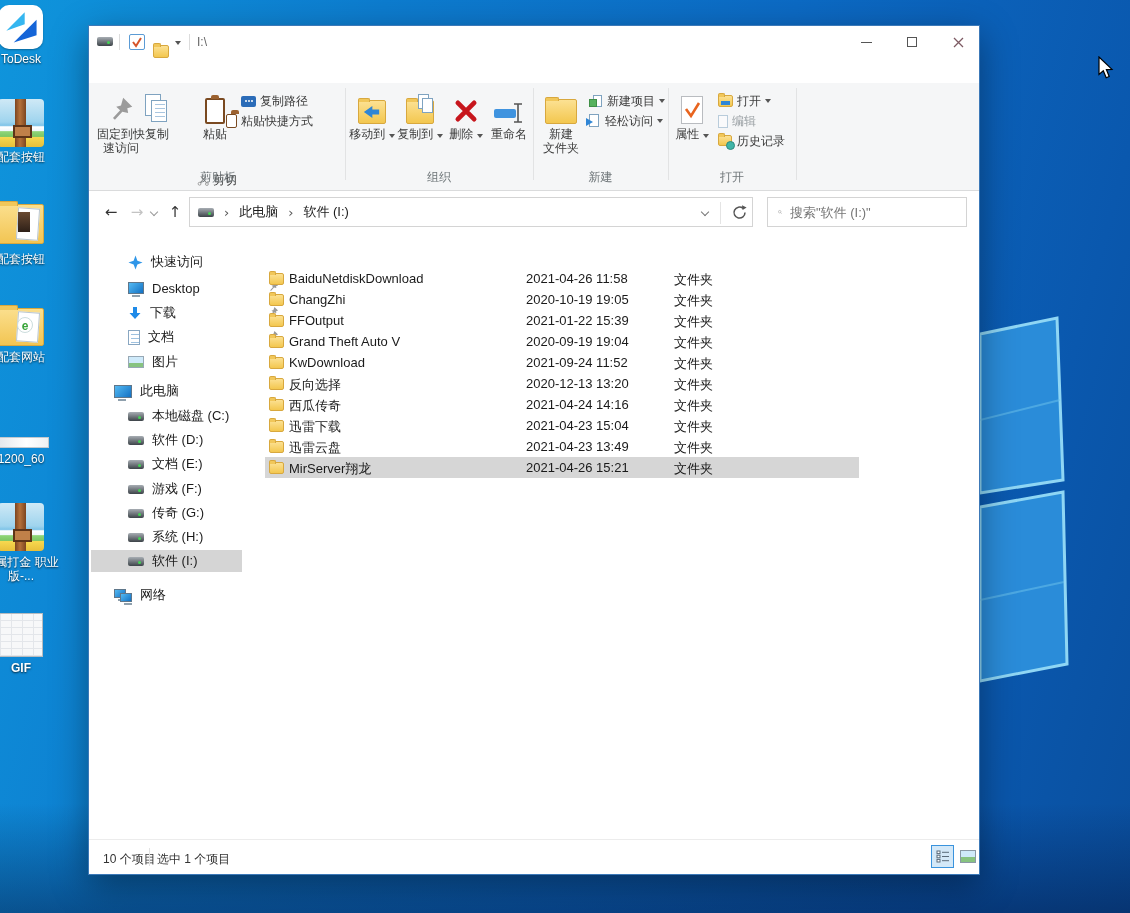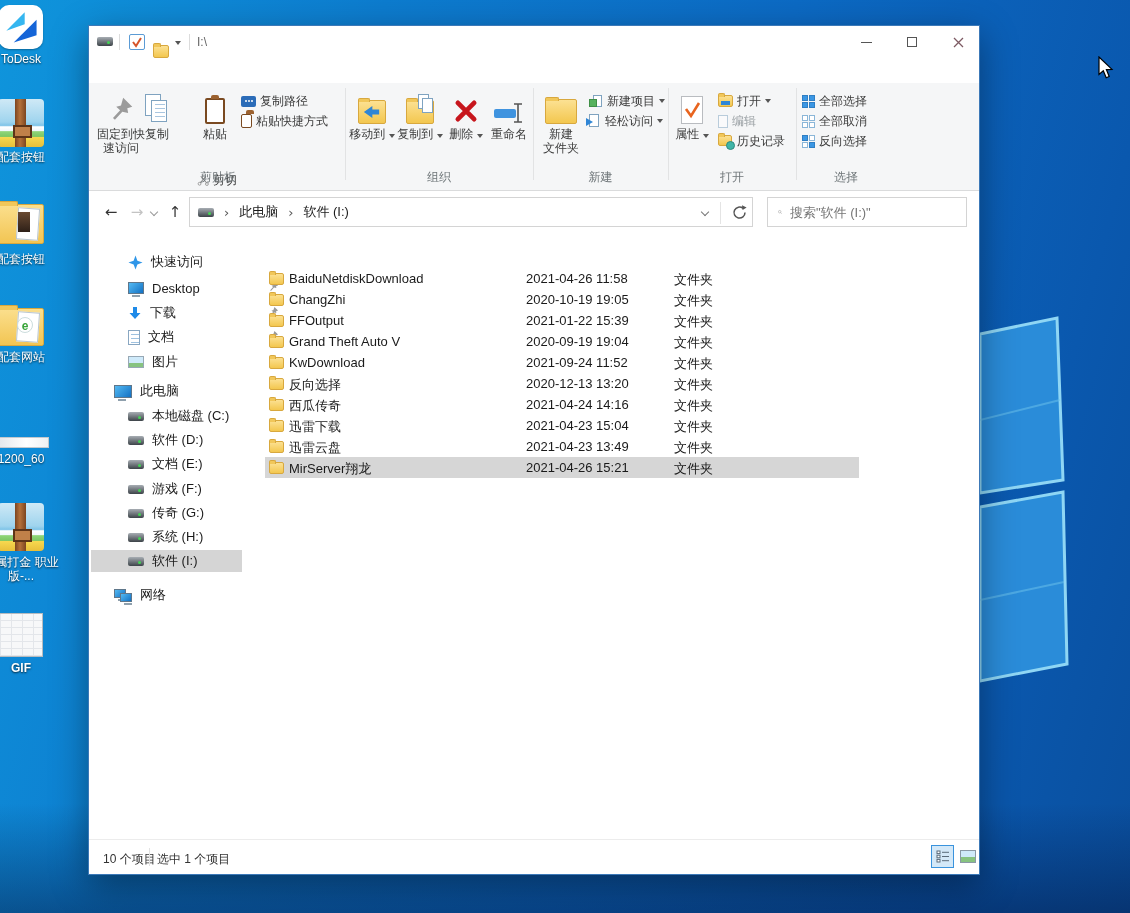--- a/index.html
+++ b/index.html
@@ -225,21 +225,21 @@
         <span>剪切</span>
       </div>
       <div class="smbtn" style="left:148px;top:9px">
         <div style="width:15px;height:11px;background:#2b6cb8;border-radius:2px;display:flex;align-items:center;justify-content:center;gap:1px">
           <i style="width:2px;height:2px;background:#fff;border-radius:50%"></i>
             <i style="width:2px;height:2px;background:#fff;border-radius:50%"></i>
             <i style="width:2px;height:2px;background:#fff;border-radius:50%"></i>
         </div>
         <span>复制路径</span>
       </div>
-      <div class="smbtn" style="left:148px;top:29px">
+      <div class="smbtn" style="left:133px;top:29px">
         <div class="clipb" style="width:11px;height:14px;border-width:1px"></div>
         <span>粘贴快捷方式</span>
       </div>
       <div class="glabel">剪贴板</div>
     </div>
     <div class="rsep" style="left:256px"></div>
 
     <div class="rgroup" style="left:258px;width:184px">
       <div class="bigbtn" style="left:2px;width:46px">
         <div class="bicon">
@@ -340,50 +340,20 @@
         <div style="position:relative;width:15px;height:13px">
           <div class="folder" style="width:14px;height:11px"></div>
           <div style="position:absolute;right:-2px;bottom:-2px;width:9px;height:9px;border-radius:50%;background:#3fb5a8;border:1px solid #2d8a80"></div>
         </div>
         <span>历史记录</span>
       </div>
       <div class="glabel">打开</div>
     </div>
     <div class="rsep" style="left:707px"></div>
 
-    <div class="rgroup" style="left:709px;width:96px">
-      <div class="smbtn" style="left:4px;top:9px">
-        <div class="selgrid">
-            <i class="on"></i>
-            <i class="on"></i>
-            <i class="on"></i>
-            <i class="on"></i>
-          </div>
-        <span>全部选择</span>
-      </div>
-      <div class="smbtn" style="left:4px;top:29px">
-        <div class="selgrid">
-            <i class="off"></i>
-            <i class="off"></i>
-            <i class="off"></i>
-            <i class="off"></i>
-          </div>
-        <span>全部取消</span>
-      </div>
-      <div class="smbtn" style="left:4px;top:49px">
-        <div class="selgrid">
-            <i class="on"></i>
-            <i class="off"></i>
-            <i class="off"></i>
-            <i class="on"></i>
-          </div>
-        <span>反向选择</span>
-      </div>
-      <div class="glabel">选择</div>
-    </div>
   </div>
 
   <div class="addrbar">
     <div class="navarr sym" style="left:10px">←</div>
     <div class="navarr sym" style="left:36px;color:#c3c3c3">→</div>
     <div class="abs chev" style="left:62px;top:18px;border-color:#999"></div>
     <div class="navarr sym" style="left:74px">↑</div>
     <div class="crumbbox">
       <div class="drive" style="margin:0 10px 0 8px"></div>
       <span class="crumbsep sym">›</span>

